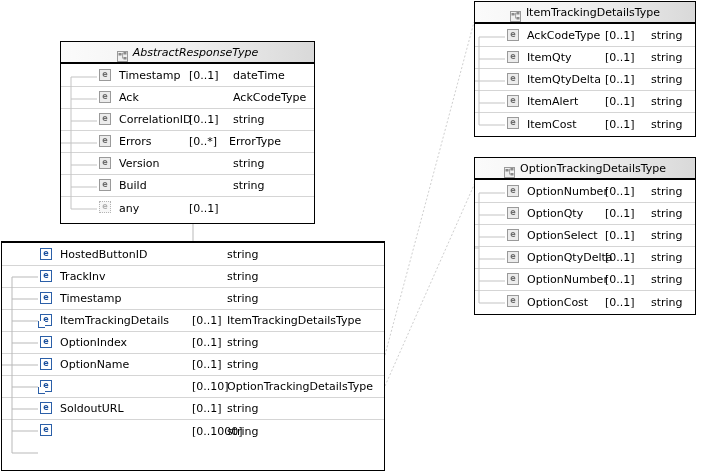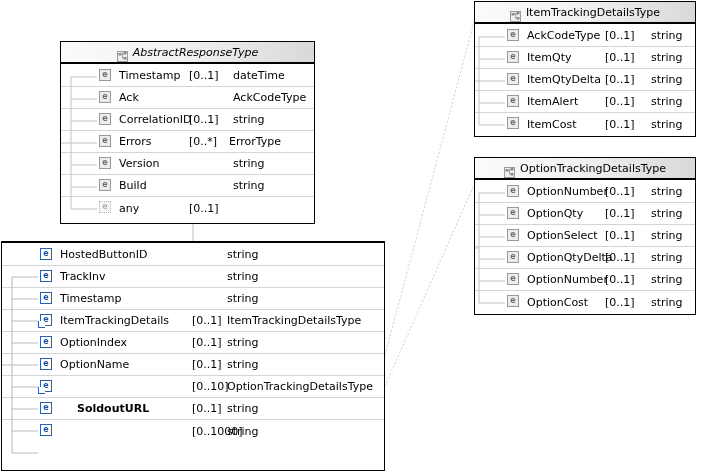--- a/index.html
+++ b/index.html
@@ -340,21 +340,21 @@
           <span class="r-card" style="left: 190px;">[0..1]</span>
           <span class="r-type" style="left: 225px;">string</span>
         </div>
         <div class="row">
           <span class="el-icon ref blue" style="left: 38px; top: 4px;">e</span>
           <span class="r-card" style="left: 190px;">[0..10]</span>
           <span class="r-type" style="left: 225px;">OptionTrackingDetailsType</span>
         </div>
         <div class="row">
           <span class="el-icon blue" style="left: 38px; top: 4px;">e</span>
-          <span class="r-name" style="left: 75px; font-weight: bold;">SoldoutURL</span>
+          <span class="r-name" style="left: 58px;">SoldoutURL</span>
           <span class="r-card" style="left: 190px;">[0..1]</span>
           <span class="r-type" style="left: 225px;">string</span>
         </div>
         <div class="row">
           <span class="el-icon blue" style="left: 38px; top: 4px;">e</span>
           <span class="r-card" style="left: 190px;">[0..1000]</span>
           <span class="r-type" style="left: 225px;">string</span>
         </div>
       </div>
       <svg width="384" height="230" viewBox="0 0 384 230" style="position: absolute; left: 0px; top: 0px; pointer-events: none;">

